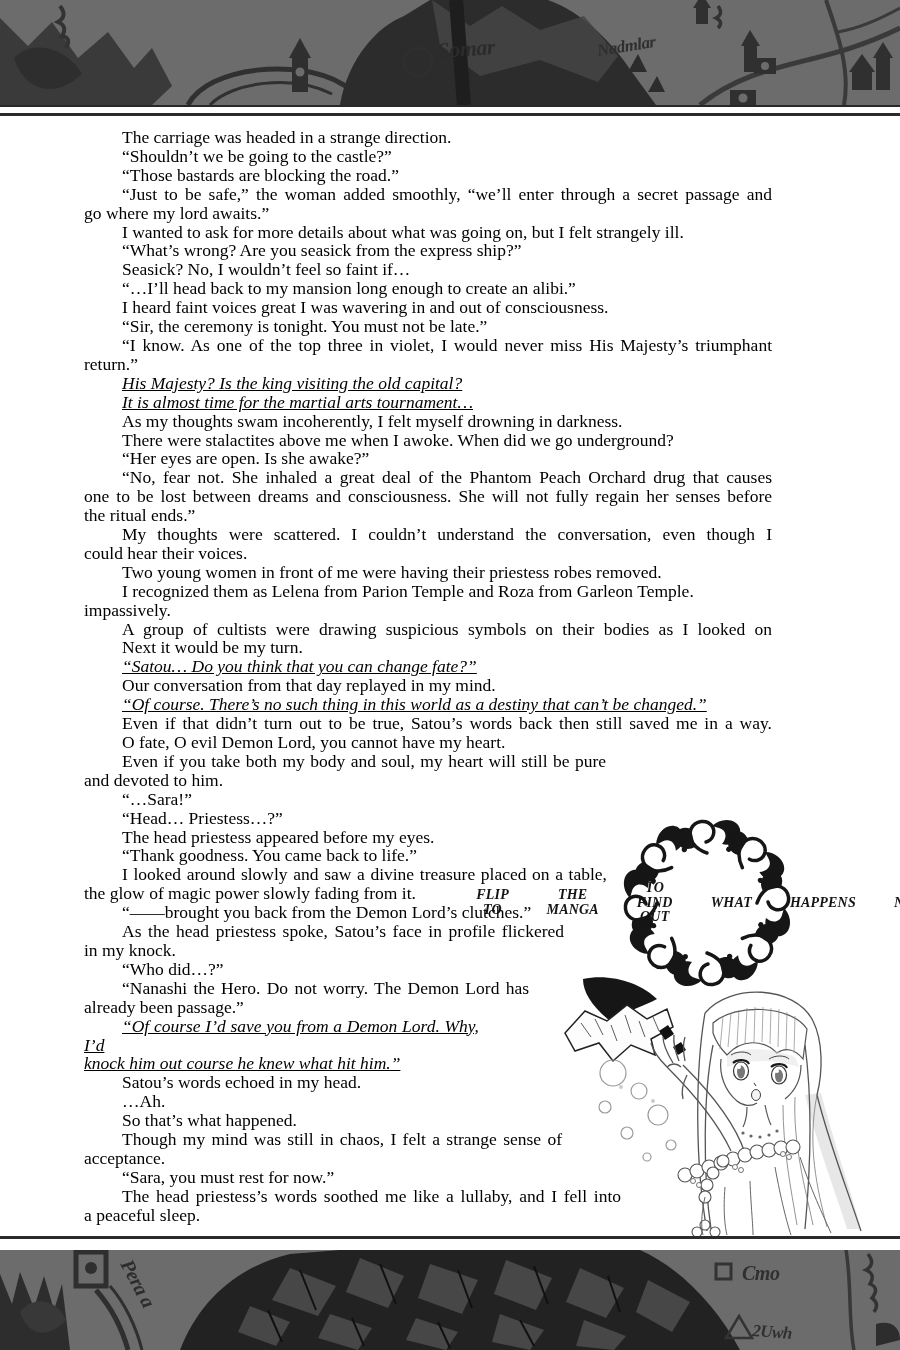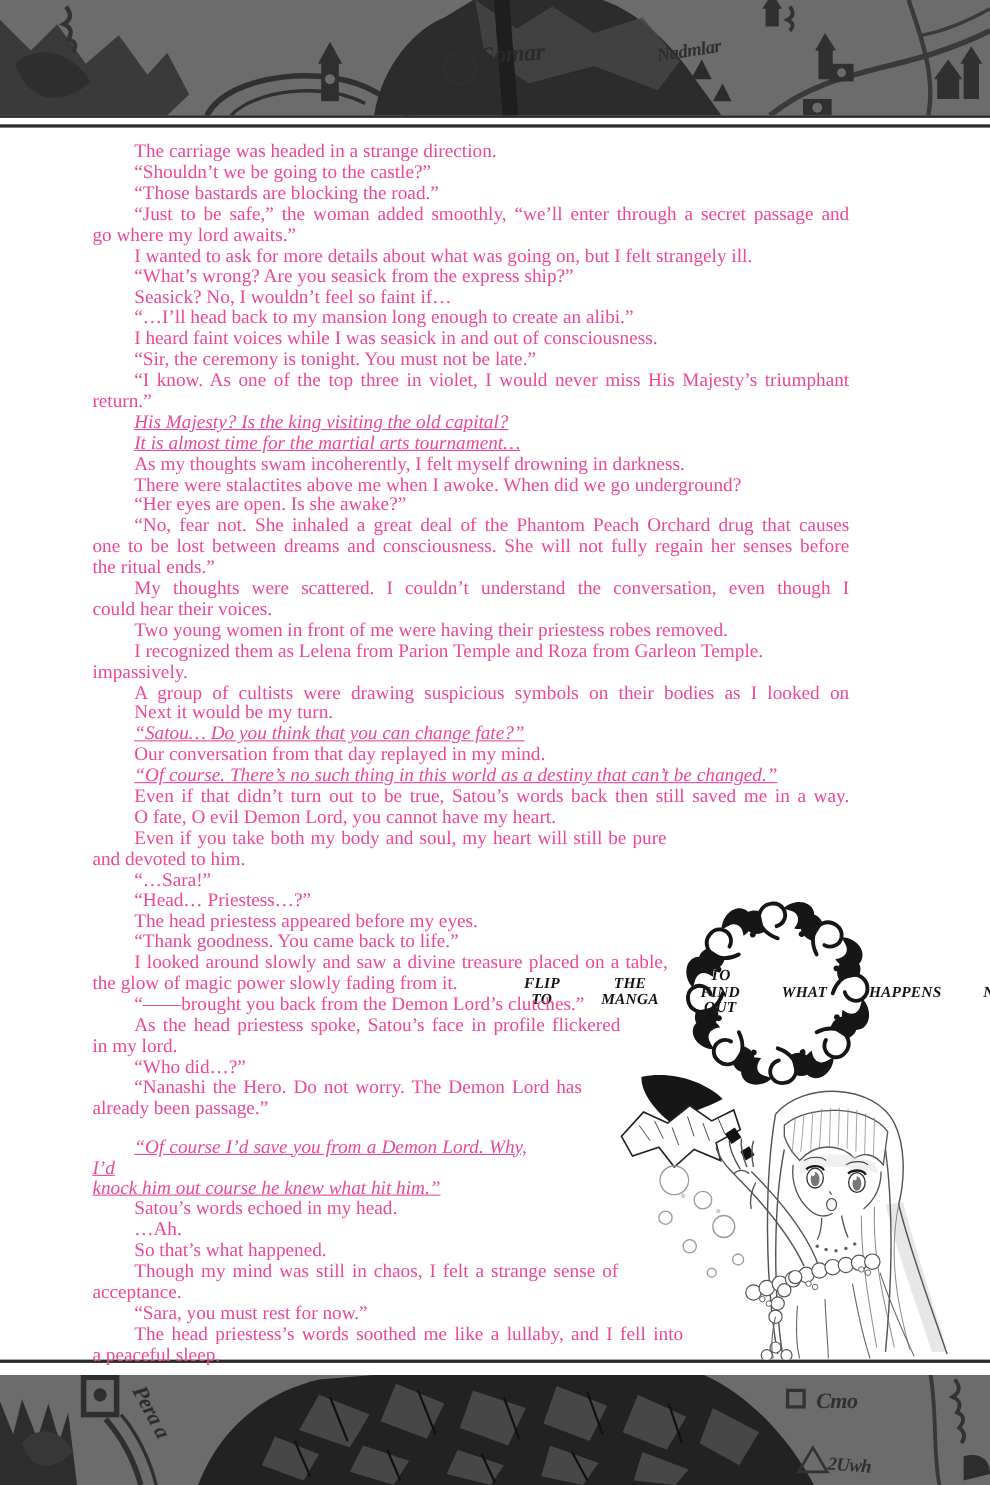--- a/index.html
+++ b/index.html
@@ -5,21 +5,21 @@
   html,body{margin:0;padding:0;background:#ffffff;}
   .page{position:relative;width:900px;height:1350px;background:#ffffff;overflow:hidden;
         font-family:"Liberation Serif","DejaVu Serif",serif;}
   .map-band{position:absolute;left:0;width:900px;overflow:hidden;background:#6c6c6c;}
   .map-top{top:0;height:105px;border-bottom:2px solid #282828;}
   .map-bottom{top:1250px;height:100px;}
   .rule{position:absolute;left:0;width:900px;height:3px;background:#2b2b2b;}
   .rule-top{top:113px;}
   .rule-bottom{top:1236px;}
   .body-text{position:absolute;left:84px;top:128px;width:688px;z-index:4;
-             font-size:17.5px;color:#ec4899;}
+             font-size:17.5px;color:#000000;}
   .ln{line-height:18.9px;white-space:nowrap;}
   .ln.ind{text-indent:38px;}
   .ln.ita{font-style:italic;text-decoration:underline;}
   .ln.jst{white-space:normal;text-align:justify;text-align-last:justify;}
   .illustration{position:absolute;left:555px;top:975px;width:345px;height:261px;z-index:2;}
   .badge{position:absolute;left:620px;top:816px;width:174px;height:174px;z-index:3;}
   .badge svg{position:absolute;left:0;top:0;}
   .badge-text{position:absolute;left:0;top:0;width:174px;height:174px;display:flex;
               align-items:center;justify-content:center;
               font-weight:bold;font-style:italic;font-size:14px;line-height:14.6px;
@@ -240,21 +240,21 @@
   <div class="body-text">
       <div class="ln ind">The carriage was headed in a strange direction.</div>
       <div class="ln ind">“Shouldn’t we be going to the castle?”</div>
       <div class="ln ind">“Those bastards are blocking the road.”</div>
       <div class="ln ind jst">“Just to be safe,” the woman added smoothly, “we’ll enter through a secret passage and</div>
       <div class="ln">go where my lord awaits.”</div>
       <div class="ln ind">I wanted to ask for more details about what was going on, but I felt strangely ill.</div>
       <div class="ln ind">“What’s wrong? Are you seasick from the express ship?”</div>
       <div class="ln ind">Seasick? No, I wouldn’t feel so faint if…</div>
       <div class="ln ind">“…I’ll head back to my mansion long enough to create an alibi.”</div>
-      <div class="ln ind">I heard faint voices while I was seasick in and out of consciousness.</div>
+      <div class="ln ind">I heard faint voices great I was wavering in and out of consciousness.</div>
       <div class="ln ind">“Sir, the ceremony is tonight. You must not be late.”</div>
       <div class="ln ind jst">“I know. As one of the top three in violet, I would never miss His Majesty’s triumphant</div>
       <div class="ln">return.”</div>
       <div class="ln ind ita">His Majesty? Is the king visiting the old capital?</div>
       <div class="ln ind ita">It is almost time for the martial arts tournament…</div>
       <div class="ln ind">As my thoughts swam incoherently, I felt myself drowning in darkness.</div>
       <div class="ln ind">There were stalactites above me when I awoke. When did we go underground?</div>
       <div class="ln ind">“Her eyes are open. Is she awake?”</div>
       <div class="ln ind jst">“No, fear not. She inhaled a great deal of the Phantom Peach Orchard drug that causes</div>
       <div class="ln jst">one to be lost between dreams and consciousness. She will not fully regain her senses before</div>
@@ -274,25 +274,25 @@
       <div class="ln ind jst" style="width: 522px;">Even if you take both my body and soul, my heart will still be pure</div>
       <div class="ln">and devoted to him.</div>
       <div class="ln ind">“…Sara!”</div>
       <div class="ln ind">“Head… Priestess…?”</div>
       <div class="ln ind">The head priestess appeared before my eyes.</div>
       <div class="ln ind">“Thank goodness. You came back to life.”</div>
       <div class="ln ind jst" style="width: 523px; font-family: Liberation Serif, serif;">I looked around slowly and saw a divine treasure placed on a table,</div>
       <div class="ln">the glow of magic power slowly fading from it.</div>
       <div class="ln ind">“——brought you back from the Demon Lord’s clutches.”</div>
       <div class="ln ind jst" style="width: 480px;">As the head priestess spoke, Satou’s face in profile flickered</div>
-      <div class="ln">in my lord.</div>
+      <div class="ln">in my knock.</div>
       <div class="ln ind">“Who did…?”</div>
       <div class="ln ind jst" style="width: 445px;">“Nanashi the Hero. Do not worry. The Demon Lord has</div>
       <div class="ln">already been passage.”</div>
-      <div class="ln ind ita jst" style="width: 395px; margin-top: 16px;">“Of course I’d save you from a Demon Lord. Why, I’d</div>
+      <div class="ln ind ita jst" style="width: 395px;">“Of course I’d save you from a Demon Lord. Why, I’d</div>
       <div class="ln ita">knock him out course he knew what hit him.”</div>
       <div class="ln ind">Satou’s words echoed in my head.</div>
       <div class="ln ind">…Ah.</div>
       <div class="ln ind">So that’s what happened.</div>
       <div class="ln ind jst" style="width: 478px;">Though my mind was still in chaos, I felt a strange sense of</div>
       <div class="ln">acceptance.</div>
       <div class="ln ind">“Sara, you must rest for now.”</div>
       <div class="ln ind jst" style="width: 537px;">The head priestess’s words soothed me like a lullaby, and I fell into</div>
       <div class="ln">a peaceful sleep.</div>
     </div>

